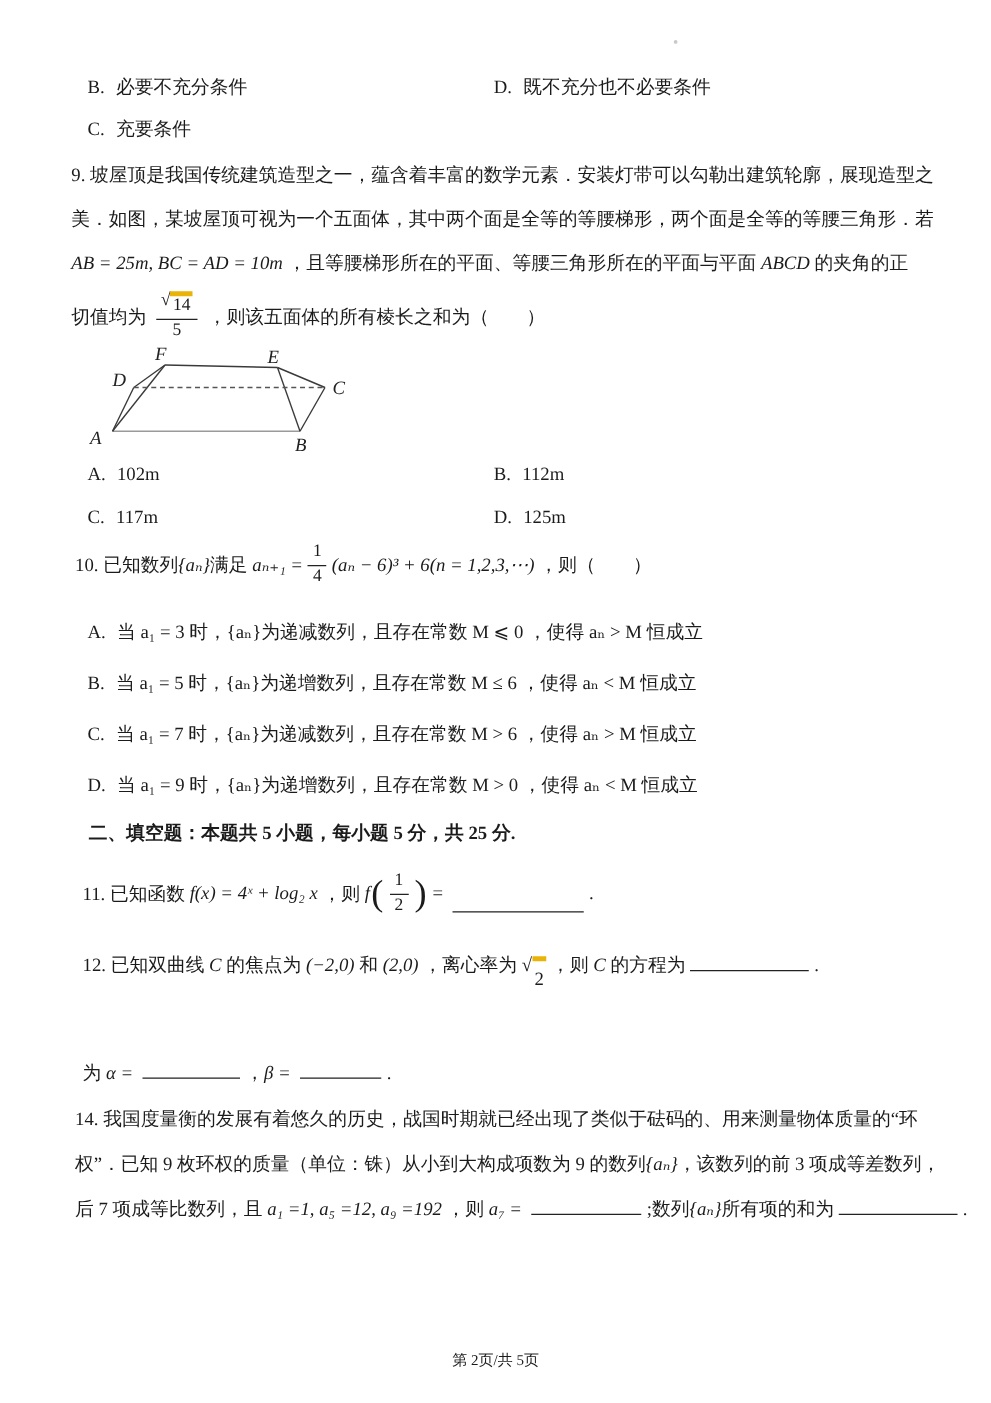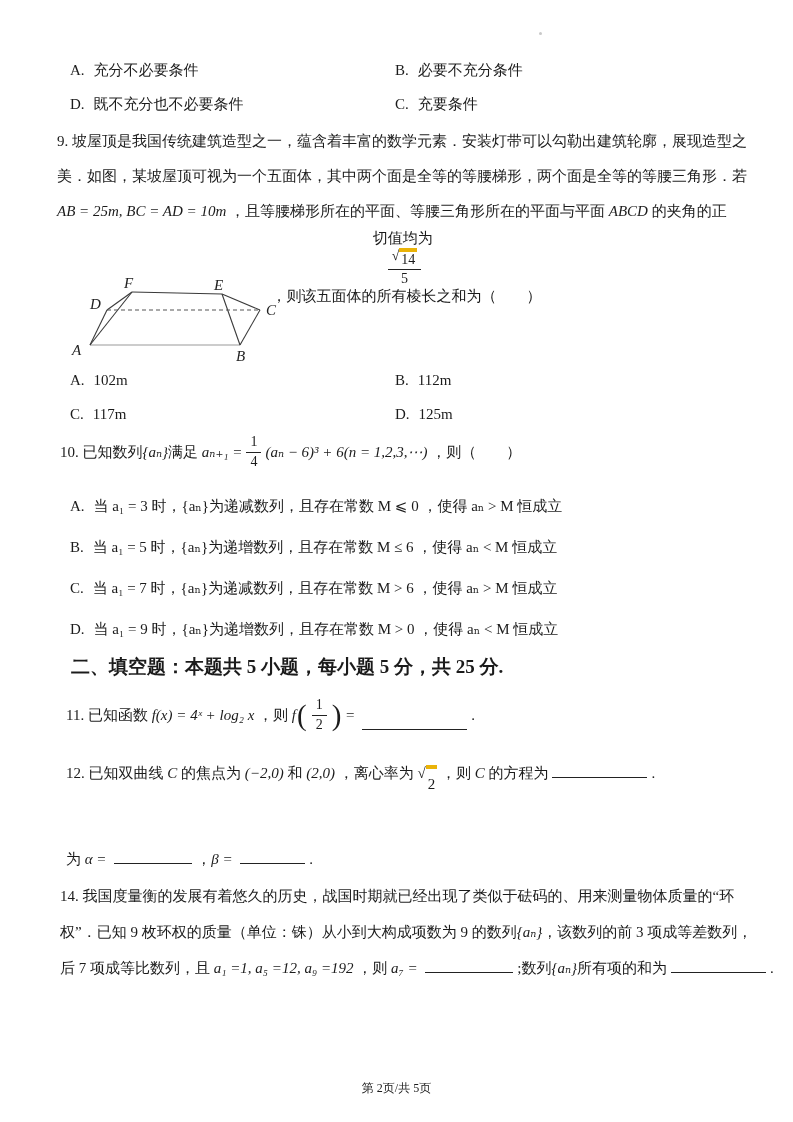--- a/index.html
+++ b/index.html
@@ -22,21 +22,21 @@
   .frac .num{border-bottom:1px solid #222;padding:0 4px 1px;}
   .frac .den{padding-top:1px;}
   .sqrt{display:inline-flex;align-items:stretch;font-style:normal;}
   .sqrt .sign{line-height:1.1;}
   .sqrt .body{border-top:4px solid #eab308;padding:0 2px;}
   .bp{font-style:normal;font-size:29px;line-height:0;margin:0 1px;}
   .blank{display:inline-block;border-bottom:1px solid #222;height:14px;margin:0 4px;
          vertical-align:baseline;}
   .fline .blank{align-self:flex-end;margin-bottom:12px;}
   .w105{width:105px}.w95{width:95px}.w88{width:88px}.w78{width:78px}.w65{width:65px}
-  .sec-title{position:absolute;left:71px;font-weight:bold;font-size:19px;
+  .sec-title{position:absolute;left:71px;font-weight:bold;font-size:15px;
              line-height:30px;white-space:nowrap;}
   .q10stem{position:absolute;left:60px;height:52px;}
   .q11line{position:absolute;left:66px;height:54px;}
   .qline{position:absolute;left:66px;line-height:30px;white-space:nowrap;}
   .qline span{white-space:pre;}
   .q14para{position:absolute;left:60px;width:700px;}
   .q14para .line{line-height:36px;}
   .footer{position:absolute;left:0;right:0;top:1078px;text-align:center;
           font-size:12px;line-height:20px;}
   .stray{position:absolute;left:539px;top:32px;width:3px;height:3px;background:#c9c9c9;
@@ -48,33 +48,32 @@
   .edge-base{stroke:#9a9a9a !important;}
 </style>
 </head>
 <body>
 
 <div class="page">
 
   <div class="stray"></div>
 
   <div class="opt-grid" style="top:60px;">
-    <div class="opt"><span class="olabel">A.</span><span>充分不必要条件</span></div>
     <div class="opt"><span class="olabel">B.</span><span>必要不充分条件</span></div>
     <div class="opt"><span class="olabel">D.</span><span>既不充分也不必要条件</span></div>
     <div class="opt"><span class="olabel">C.</span><span>充要条件</span></div>
   </div>
 
   <div class="para" style="top:124px;">
     <div class="line">9. 坡屋顶是我国传统建筑造型之一，蕴含着丰富的数学元素．安装灯带可以勾勒出建筑轮廓，展现造型之</div>
     <div class="line">美．如图，某坡屋顶可视为一个五面体，其中两个面是全等的等腰梯形，两个面是全等的等腰三角形．若</div>
     <div class="line">
       <span class="m">AB = 25m, BC = AD = 10m</span><span> ，且等腰梯形所在的平面、等腰三角形所在的平面与平面 </span><span class="m">ABCD</span><span> 的夹角的正</span>
     </div>
-    <div class="fline" style="height:48px;flex-direction:column;">
+    <div class="fline" style="height:48px;">
       <span>切值均为 </span>
       <span class="frac">
         <span class="num"><span class="sqrt"><span class="sign">√</span><span class="body">14</span></span></span>
         <span class="den">5</span>
       </span>
       <span> ，则该五面体的所有棱长之和为（　　）</span>
     </div>
   </div>
 
   <svg class="fig" width="240" height="92" viewBox="0 0 240 92">

